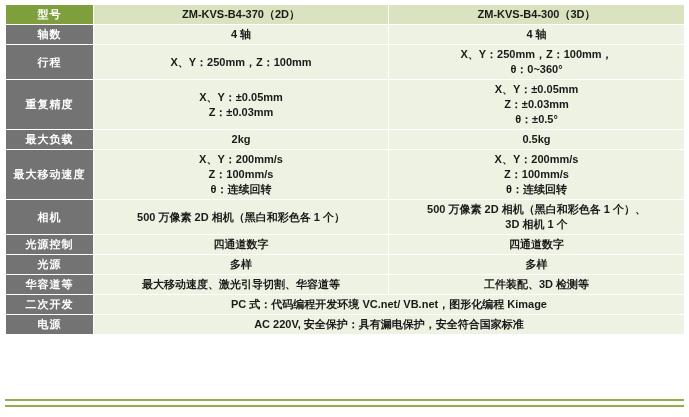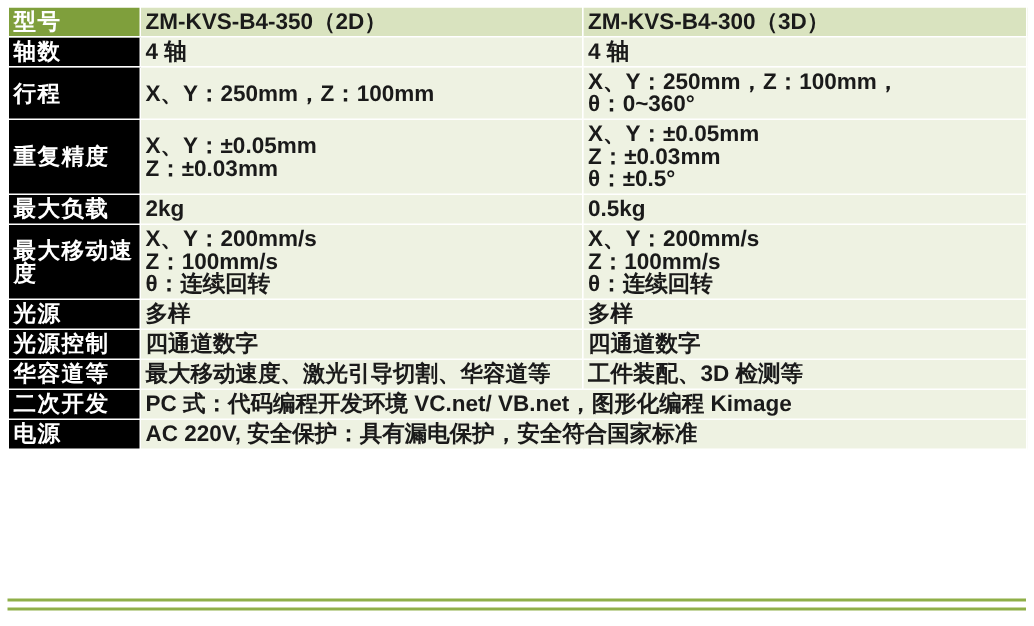--- a/index.html
+++ b/index.html
@@ -21,33 +21,34 @@
     box-sizing: border-box;
     padding: 4px 5px 0 5px;
   }
   table.spec {
     border-collapse: collapse;
     width: 679px;
     table-layout: fixed;
   }
   table.spec td {
     border: 1px solid #ffffff;
-    font-size: 15px;
+    font-size: 11px;
     line-height: 15px;
+    text-align: center;
     vertical-align: middle;
     padding: 2px 3px;
     word-break: break-word;
   }
   
   col.c0 { width: 88px; }
   col.c1 { width: 295px; }
   col.c2 { width: 296px; }
 
   td.label {
-    background: #000000;
+    background: #737373;
     color: #ffffff;
     font-weight: bold;
     letter-spacing: 1px;
   }
   td.cell {
     background: #eef2e2;
     color: #1a1a1a;
     font-weight: bold;
   }
   tr.header td.label {
@@ -77,21 +78,21 @@
 <div class="page">
   <table class="spec">
     <colgroup>
       <col class="c0">
       <col class="c1">
       <col class="c2">
     </colgroup>
     <tbody>
       <tr class="header">
         <td class="label">型号</td>
-        <td class="cell">ZM-KVS-B4-350（2D）</td>
+        <td class="cell">ZM-KVS-B4-370（2D）</td>
         <td class="cell">ZM-KVS-B4-300（3D）</td>
       </tr>
 
       <tr>
         <td class="label">轴数</td>
         <td class="cell ml">4 轴</td>
         <td class="cell ml">4 轴</td>
       </tr>
 
       <tr>
@@ -120,31 +121,37 @@
       <tr>
         <td class="label">最大移动速度</td>
         <td class="cell ml">X、Y：200mm/s
 Z：100mm/s
 θ：连续回转</td>
         <td class="cell ml">X、Y：200mm/s
 Z：100mm/s
 θ：连续回转</td>
       </tr>
 
-
       <tr>
-        <td class="label">光源</td>
-        <td class="cell ml">多样</td>
-        <td class="cell ml">多样</td>
+        <td class="label">相机</td>
+        <td class="cell ml">500 万像素 2D 相机（黑白和彩色各 1 个）</td>
+        <td class="cell ml">500 万像素 2D 相机（黑白和彩色各 1 个）、
+3D 相机 1 个</td>
       </tr>
 
       <tr>
         <td class="label">光源控制</td>
         <td class="cell ml">四通道数字</td>
         <td class="cell ml">四通道数字</td>
+      </tr>
+
+      <tr>
+        <td class="label">光源</td>
+        <td class="cell ml">多样</td>
+        <td class="cell ml">多样</td>
       </tr>
 
       <tr>
         <td class="label">华容道等</td>
         <td class="cell ml">最大移动速度、激光引导切割、华容道等</td>
         <td class="cell ml">工件装配、3D 检测等</td>
       </tr>
 
 
       <tr>

